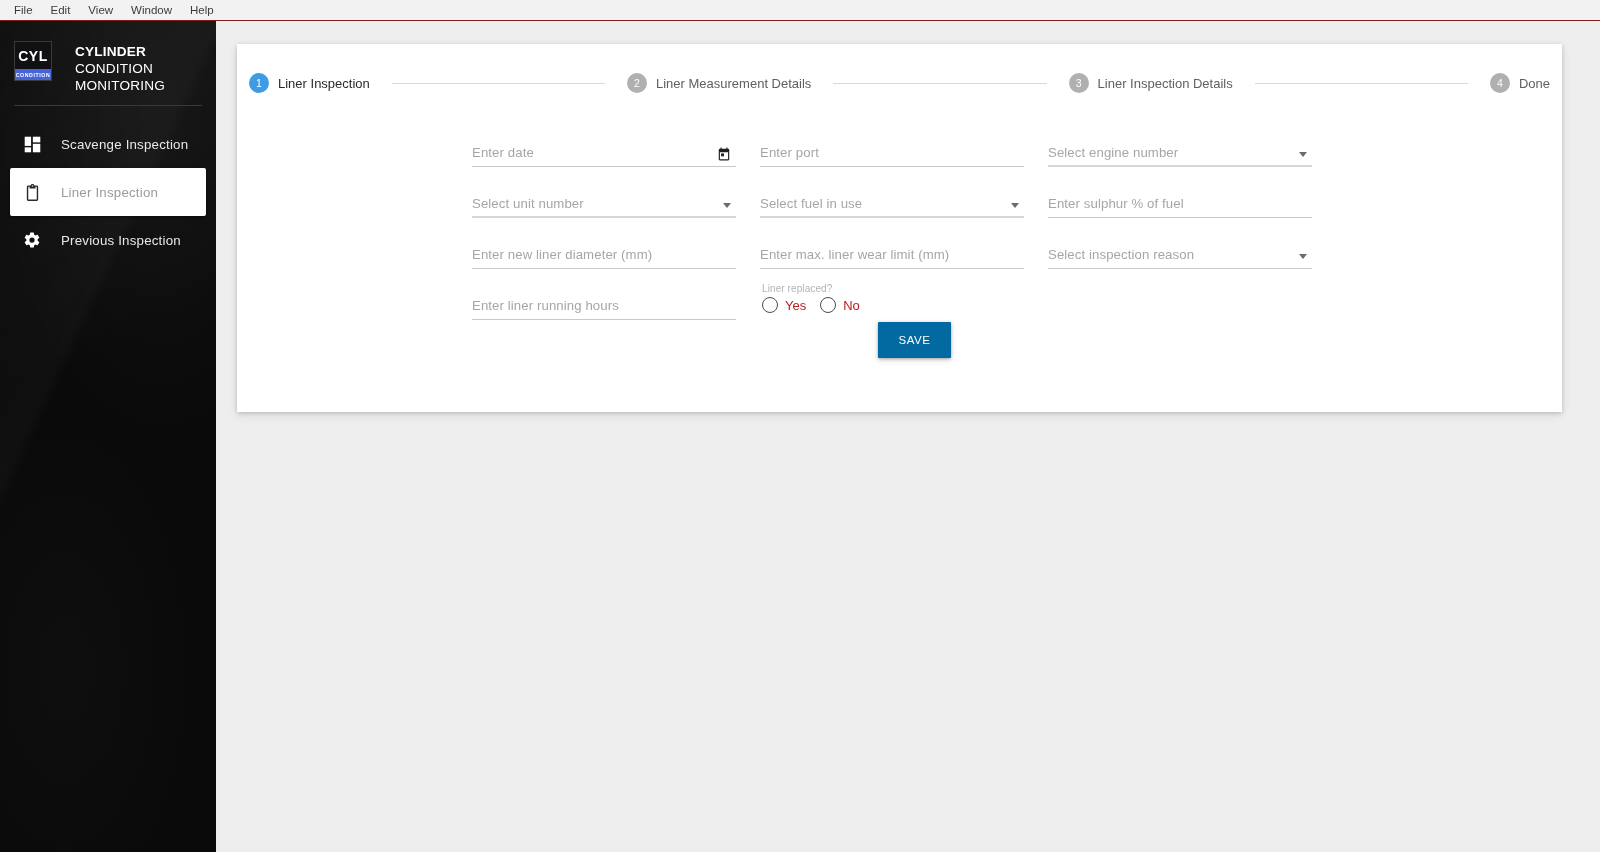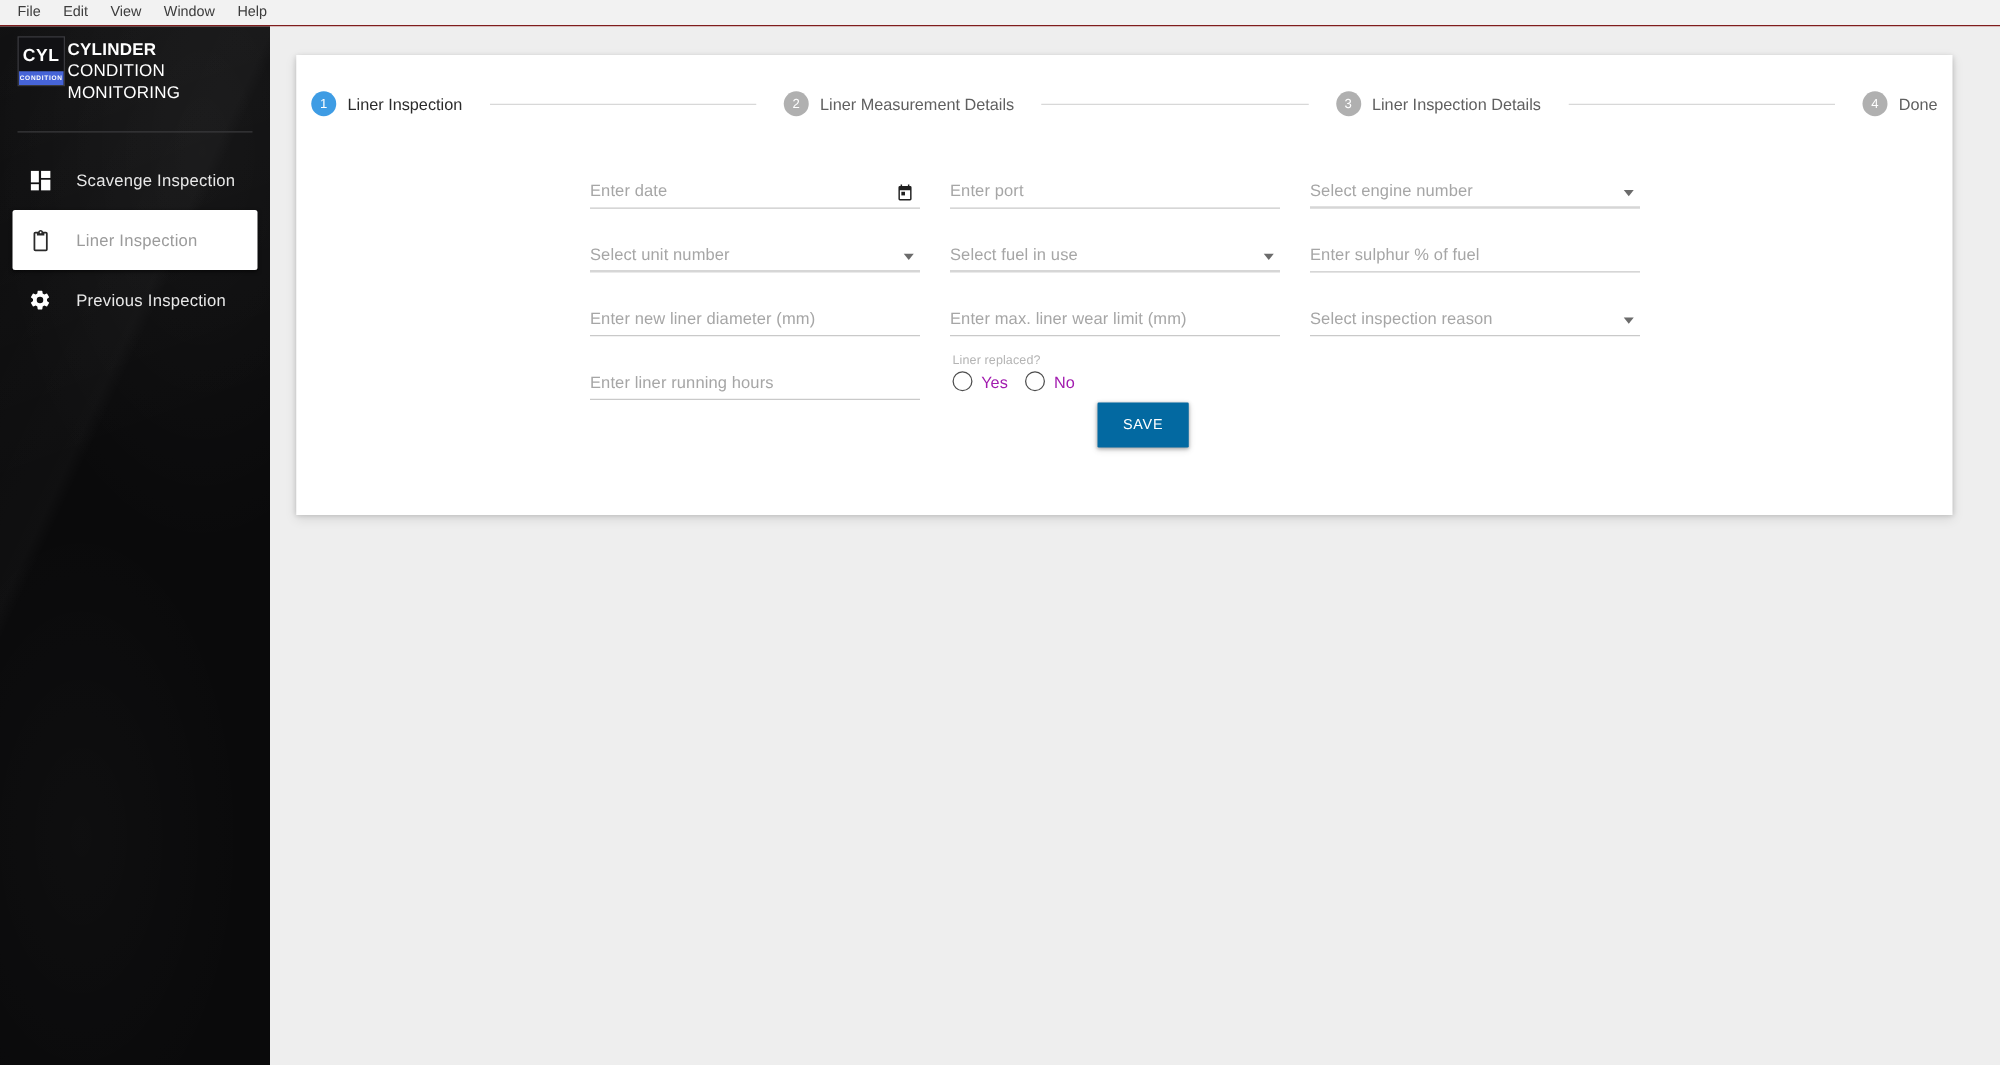--- a/index.html
+++ b/index.html
@@ -62,22 +62,22 @@
       radial-gradient(120% 60% at 75% 12%, rgba(255,255,255,0.035), rgba(255,255,255,0) 65%),
       radial-gradient(90% 45% at 30% 78%, rgba(255,255,255,0.018), rgba(255,255,255,0) 70%),
       #0a0a0b;
     pointer-events: none;
   }
   .sidebar-inner { position: relative; z-index: 2; }
 
   .brand {
     display: flex;
     align-items: flex-start;
-    gap: 2px;
-    padding: 8px 14px 0 14px;
+    gap: 23px;
+    padding: 20px 14px 0 14px;
     height: 72px;
   }
   .brand-logo {
     width: 38px;
     height: 40px;
     background: #111114;
     border: 1px solid #3a3a3e;
     display: flex;
     flex-direction: column;
     align-items: stretch;
@@ -277,21 +277,21 @@
     align-items: center;
     gap: 14px;
   }
   .radio-opt { display: flex; align-items: center; gap: 7px; cursor: pointer; }
   .radio-dot {
     width: 16px; height: 16px;
     border: 1.8px solid #4d4d4d;
     border-radius: 50%;
     flex: 0 0 auto;
   }
-  .radio-text { font-size: 13px; color: #a21caf; }
+  .radio-text { font-size: 13px; color: #b91c1c; }
 
   
   .save-wrap {
     position: absolute;
     left: 0; right: 0;
     top: 278px;
     display: flex;
     justify-content: center;
     padding-left: 30px;
   }

